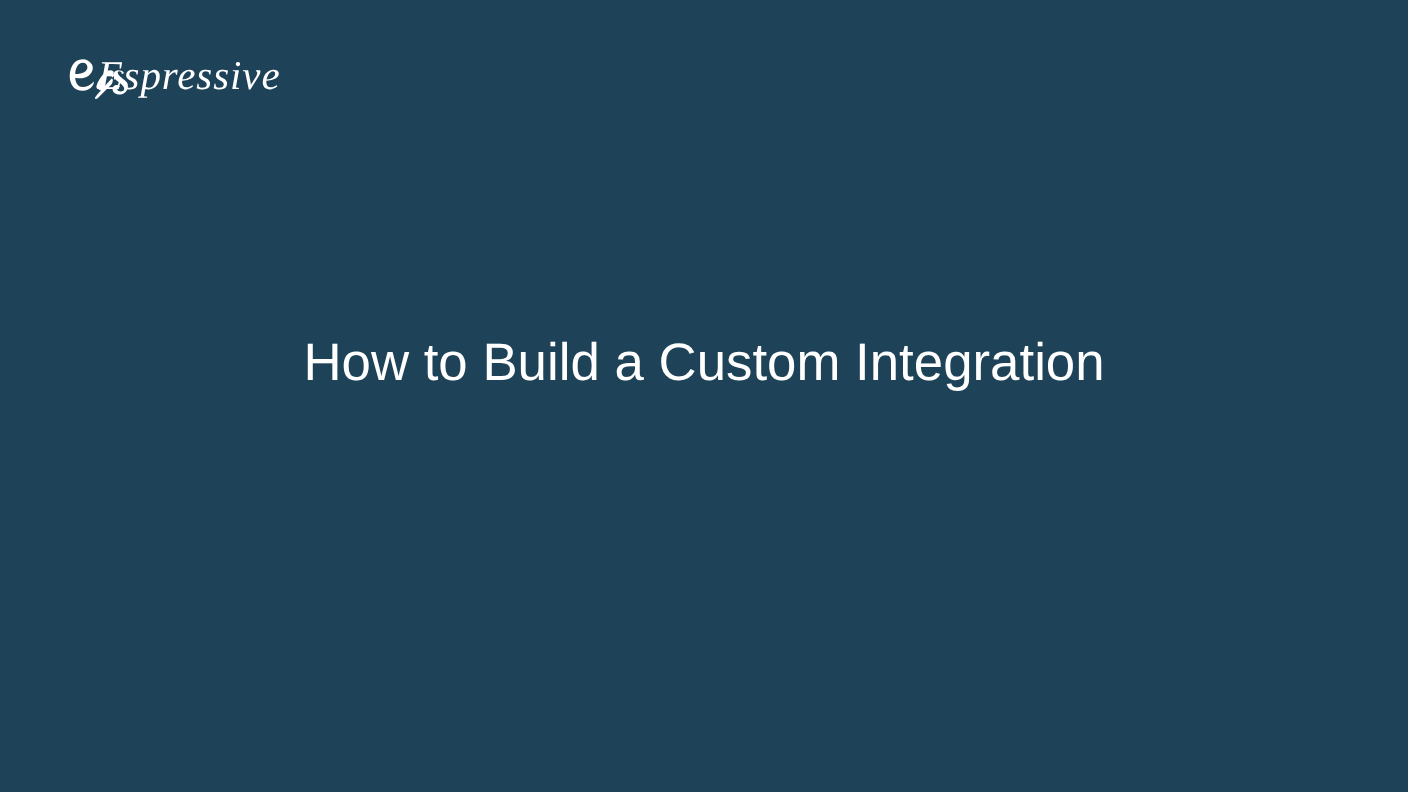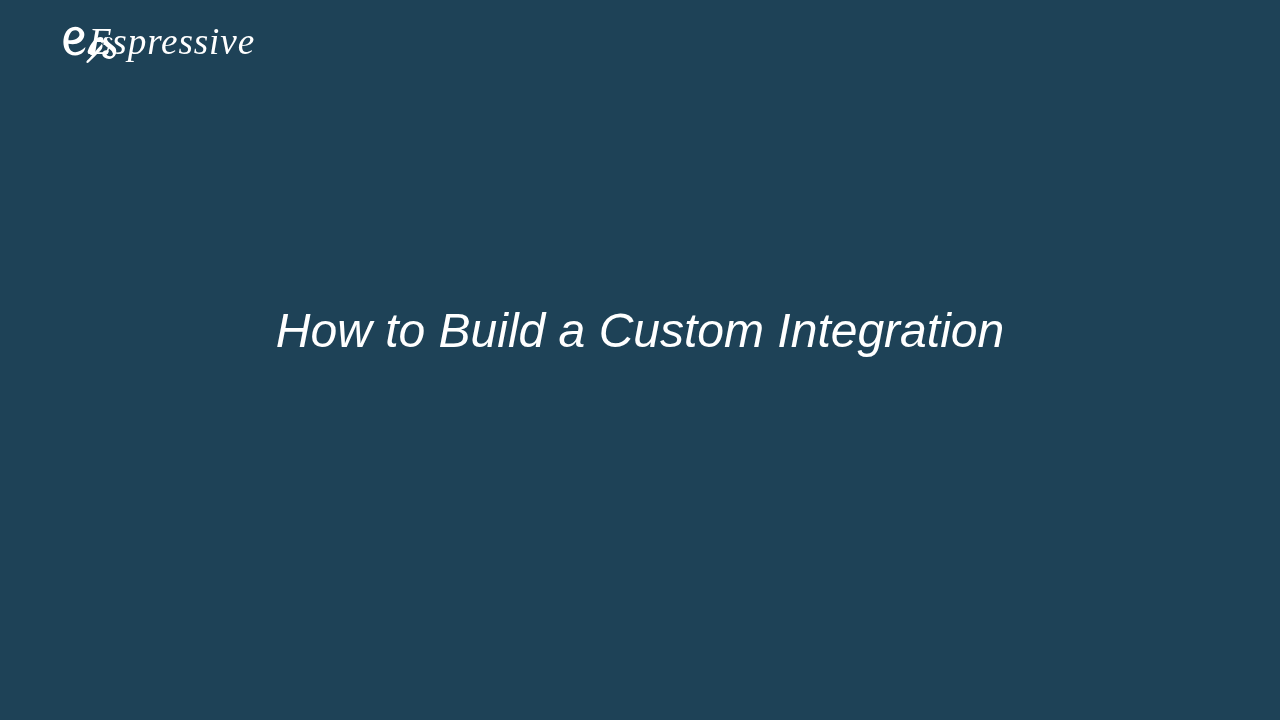--- a/index.html
+++ b/index.html
@@ -10,21 +10,21 @@
     body {
       width: 1280px;
       height: 720px;
       background-color: #1e4257;
       position: relative;
       font-family: 'Segoe UI', -apple-system, sans-serif;
       overflow: hidden;
     }
     .logo {
       position: absolute;
-      top: 12px;
+      top: 39px;
       left: 60px;
       color: #f97316;
       font-size: 48px;
       font-family: 'Brush Script MT', cursive;
       font-weight: 400;
       font-style: italic;
       letter-spacing: 1px;
     }
     .logo svg {
       width: 220px;
@@ -34,21 +34,20 @@
       position: absolute;
       top: 50%;
       left: 50%;
       transform: translate(-50%, -50%);
       color: #ffffff;
       font-size: 48px;
       font-weight: 400;
       white-space: nowrap;
       text-align: center;
       margin-top: -30px;
-      font-style: italic;
     }
   </style>
 </head>
 <body>
 
 <div class="logo">
   <svg viewBox="0 0 260 60" xmlns="http://www.w3.org/2000/svg">
     <path d="M 18 12 C 8 12 4 22 4 30 C 4 38 8 46 18 46 C 26 46 30 40 30 36 C 26 40 22 42 18 42 C 12 42 10 36 10 32 C 14 33 20 33 24 30 C 28 27 30 22 28 18 C 26 14 22 12 18 12 Z M 18 16 C 21 16 23 18 23 21 C 23 25 18 28 10 28 C 10 22 13 16 18 16 Z" fill="#ffffff"></path>
     <path d="M 35 44 C 33 44 32 42 33 40 C 36 32 42 24 48 24 C 52 24 52 28 50 32 C 48 28 44 28 42 32 C 40 36 38 42 40 44 C 38 46 36 46 35 44 Z M 48 34 C 50 30 52 36 48 40 C 44 44 38 50 34 54 C 32 56 30 54 32 52 C 36 48 44 38 48 34 Z" fill="#ffffff"></path>
     <path d="M 58 24 C 54 24 52 28 54 32 C 56 36 62 38 64 42 C 66 46 62 48 58 46 C 56 44 58 42 60 42 C 58 38 52 40 52 44 C 52 48 56 50 60 50 C 66 50 70 44 68 38 C 66 34 60 32 58 28 C 56 24 62 24 62 28 C 66 28 64 24 58 24 Z" fill="#ffffff" transform="translate(-2,0)"></path>

